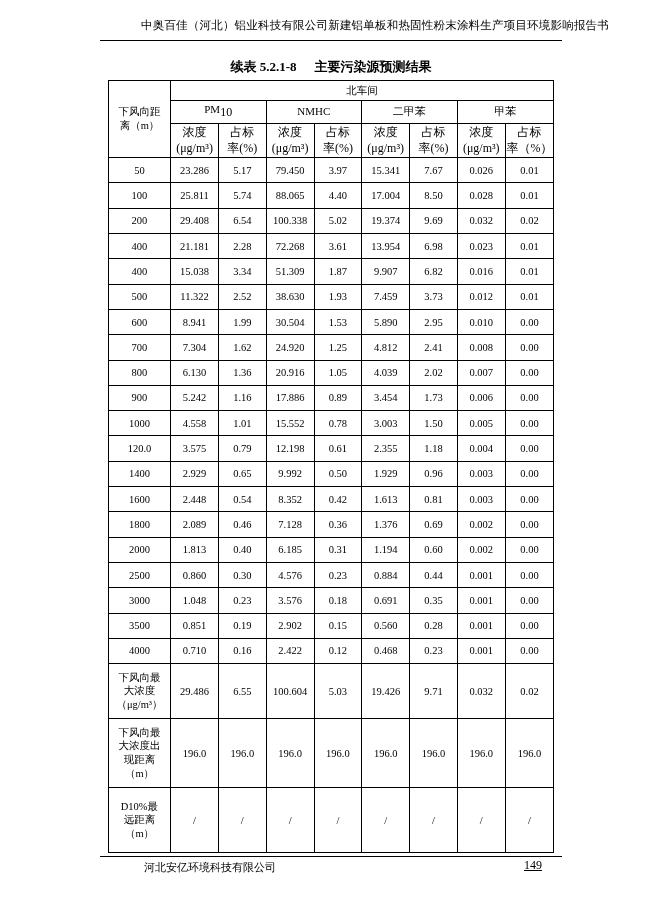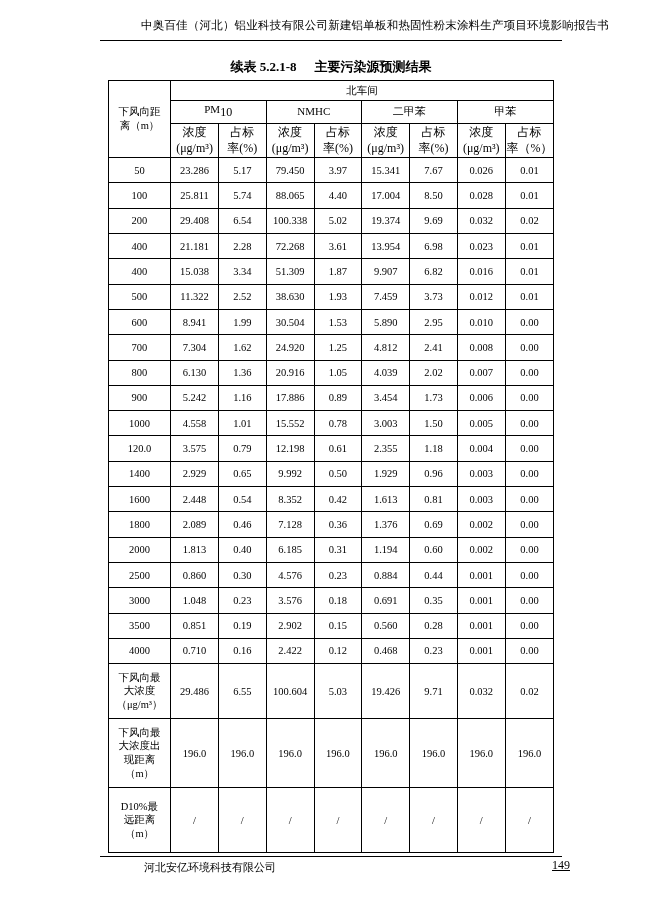--- a/index.html
+++ b/index.html
@@ -91,21 +91,21 @@
     position: absolute;
     top: 860px;
     left: 104px;
     font-size: 11px;
     color: #000;
     margin-left: 40px;
   }
   .footer-right {
     position: absolute;
     top: 858px;
-    right: 92px;
+    right: 120px;
     font-size: 12px;
     color: #000;
     text-decoration: underline;
   }
 </style>
 </head>
 <body>
 
 <div class="page">
 

